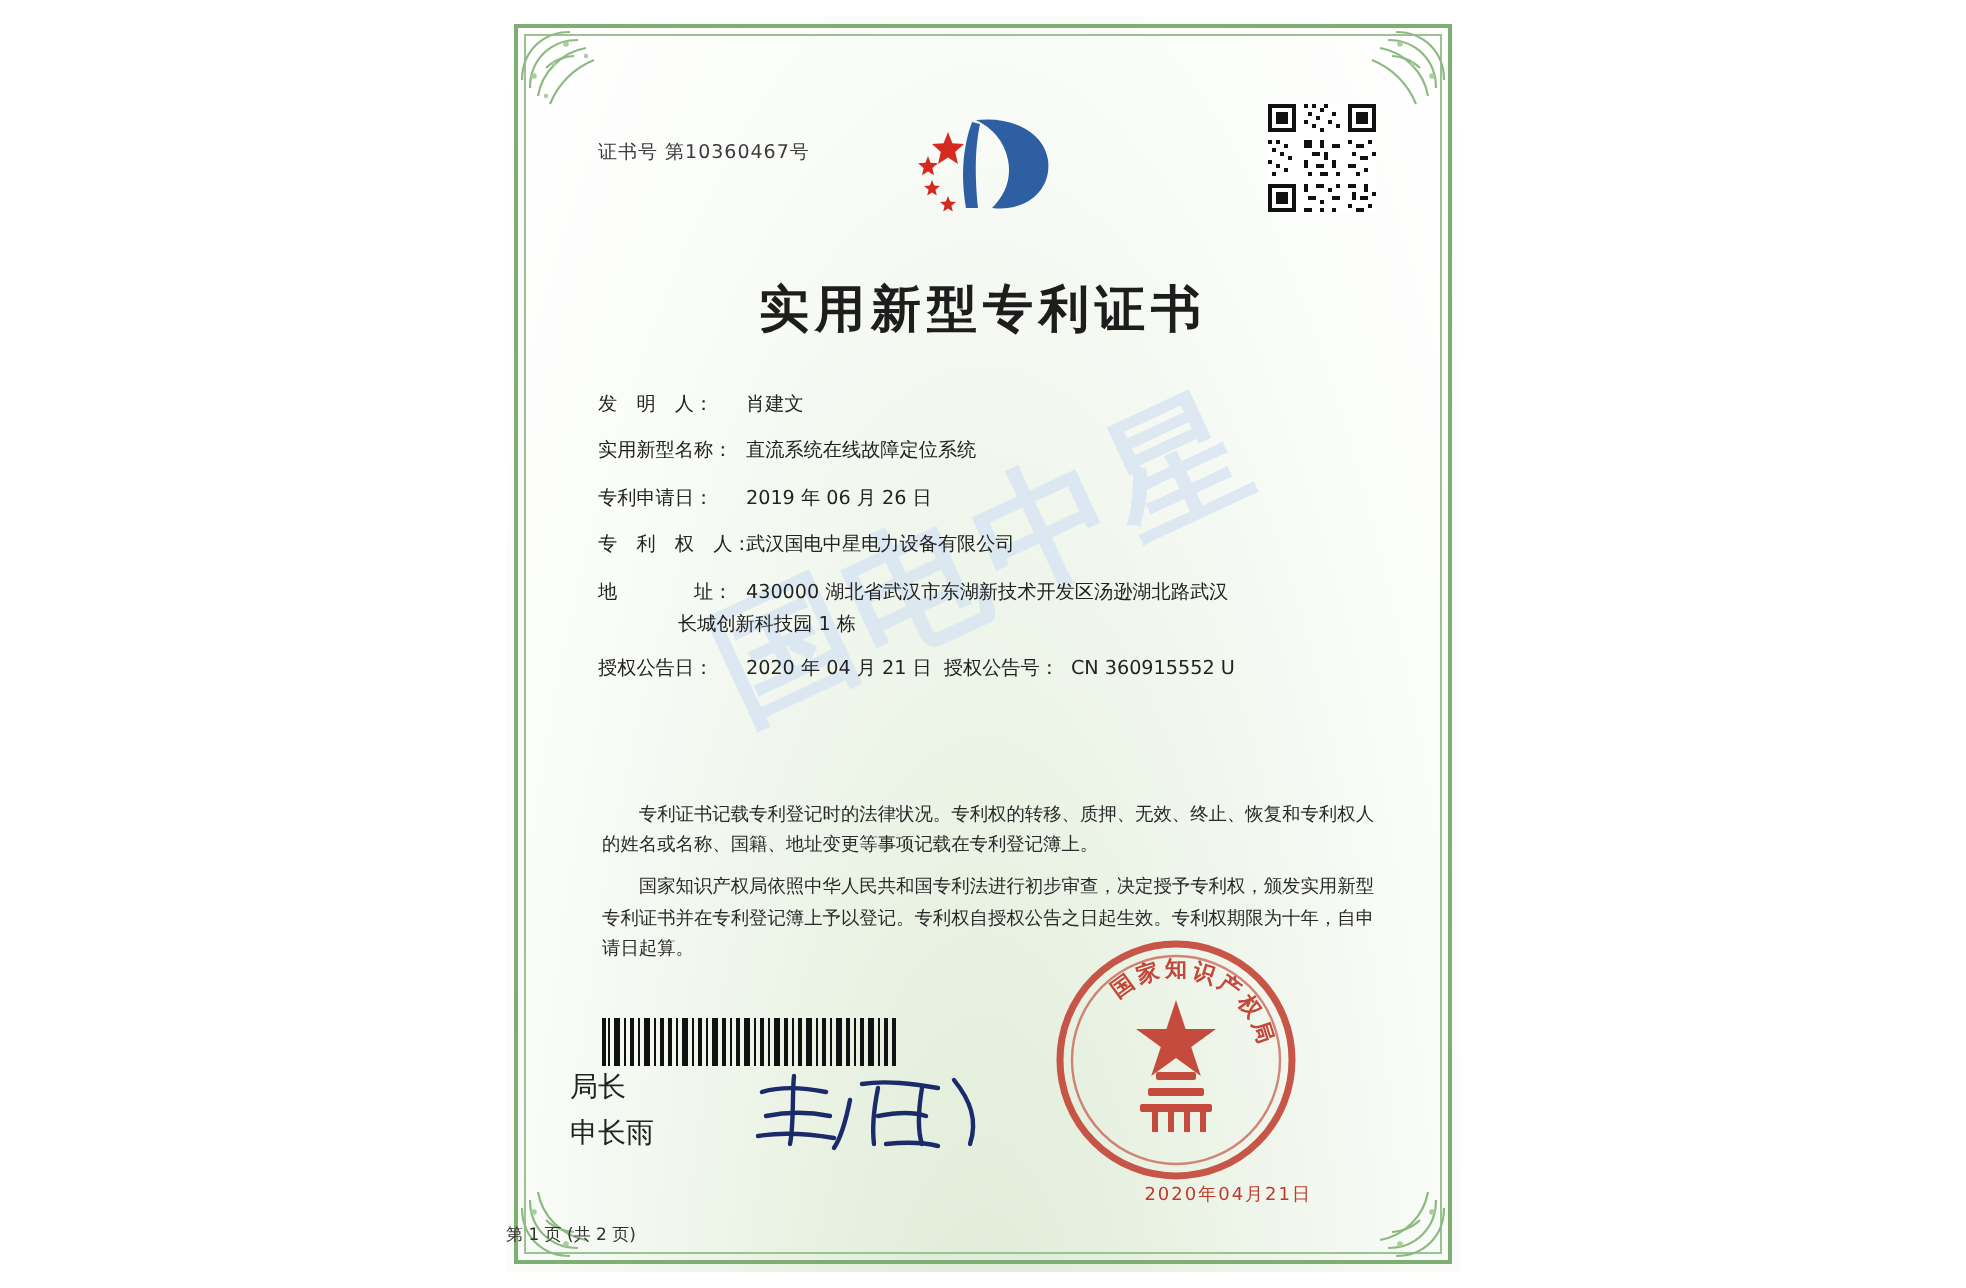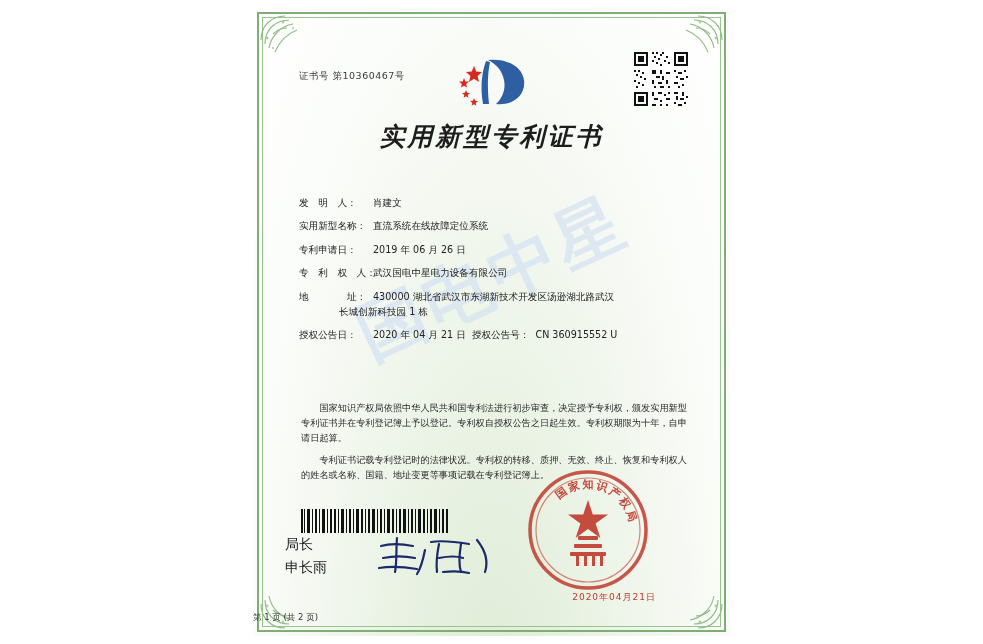--- a/index.html
+++ b/index.html
@@ -64,25 +64,24 @@
     font-size:9.5px; color:#3a3a3a; letter-spacing:.5px;
   }
   #emblem {
     position:absolute; left:191px; top:44px; width:96px; height:60px;
   }
   #qrcode {
     position:absolute; right:42px; top:44px; width:54px; height:54px;
   }
 
   #main-title {
-    position:absolute; left:0; top:112px; width:100%;
+    position:absolute; left:0; top:130px; width:100%;
     text-align:center;
     font-size:25px; font-weight:bold; color:#1d1d1d;
     letter-spacing:3px;
-    font-style:italic;
   }
 
   
   #fields {
     position:absolute; left:46px; top:188px; width:392px;
     font-size:9.6px; color:#222;
   }
   .field-row {
     display:flex; align-items:flex-start;
     margin-bottom:9.5px;
@@ -340,22 +339,22 @@
     <div class="field-cont">长城创新科技园 1 栋</div>
     <div class="field-row inline-group">
       <div class="field-label">授权公告日：</div>
       <div>2020 年 04 月 21 日</div>
       <div class="field-label2">授权公告号：</div>
       <div>CN 360915552 U</div>
     </div>
   </div>
 
   <div id="paragraphs">
+    <p>专利证书记载专利登记时的法律状况。专利权的转移、质押、无效、终止、恢复和专利权人的姓名或名称、国籍、地址变更等事项记载在专利登记簿上。</p>
     <p>国家知识产权局依照中华人民共和国专利法进行初步审查，决定授予专利权，颁发实用新型专利证书并在专利登记簿上予以登记。专利权自授权公告之日起生效。专利权期限为十年，自申请日起算。</p>
-    <p>专利证书记载专利登记时的法律状况。专利权的转移、质押、无效、终止、恢复和专利权人的姓名或名称、国籍、地址变更等事项记载在专利登记簿上。</p>
   </div>
 
   <div id="barcode">
     <svg width="148" height="24" viewBox="0 0 148 24" shape-rendering="crispEdges">
       <rect width="148" height="24" fill="#ffffff" opacity="0"></rect>
       <g fill="#111">
         <rect x="0" y="0" width="2" height="24"></rect>
           <rect x="3" y="0" width="1" height="24"></rect>
         <rect x="6" y="0" width="3" height="24"></rect>
           <rect x="11" y="0" width="1" height="24"></rect>

